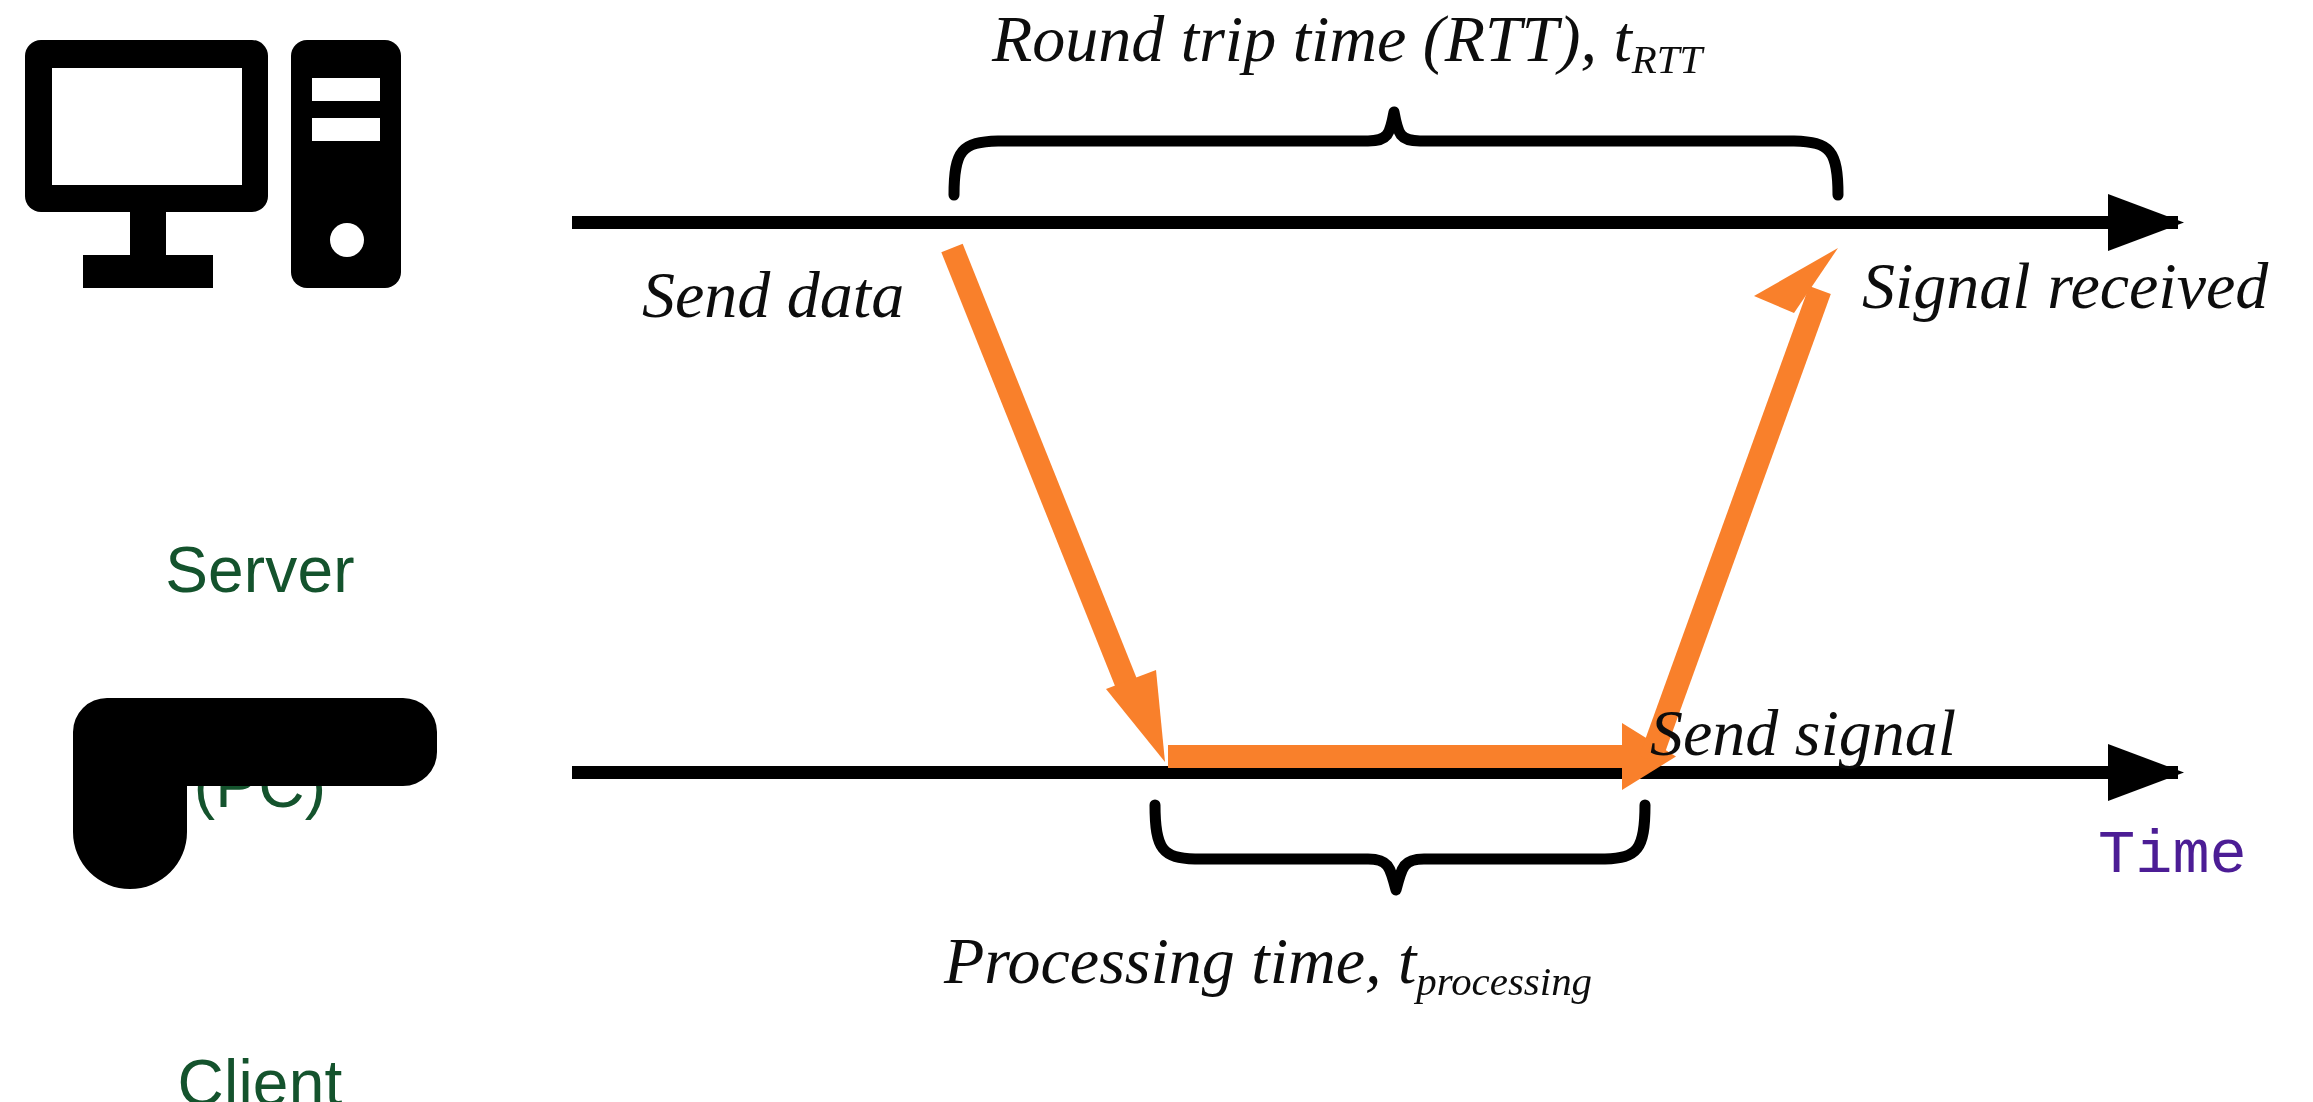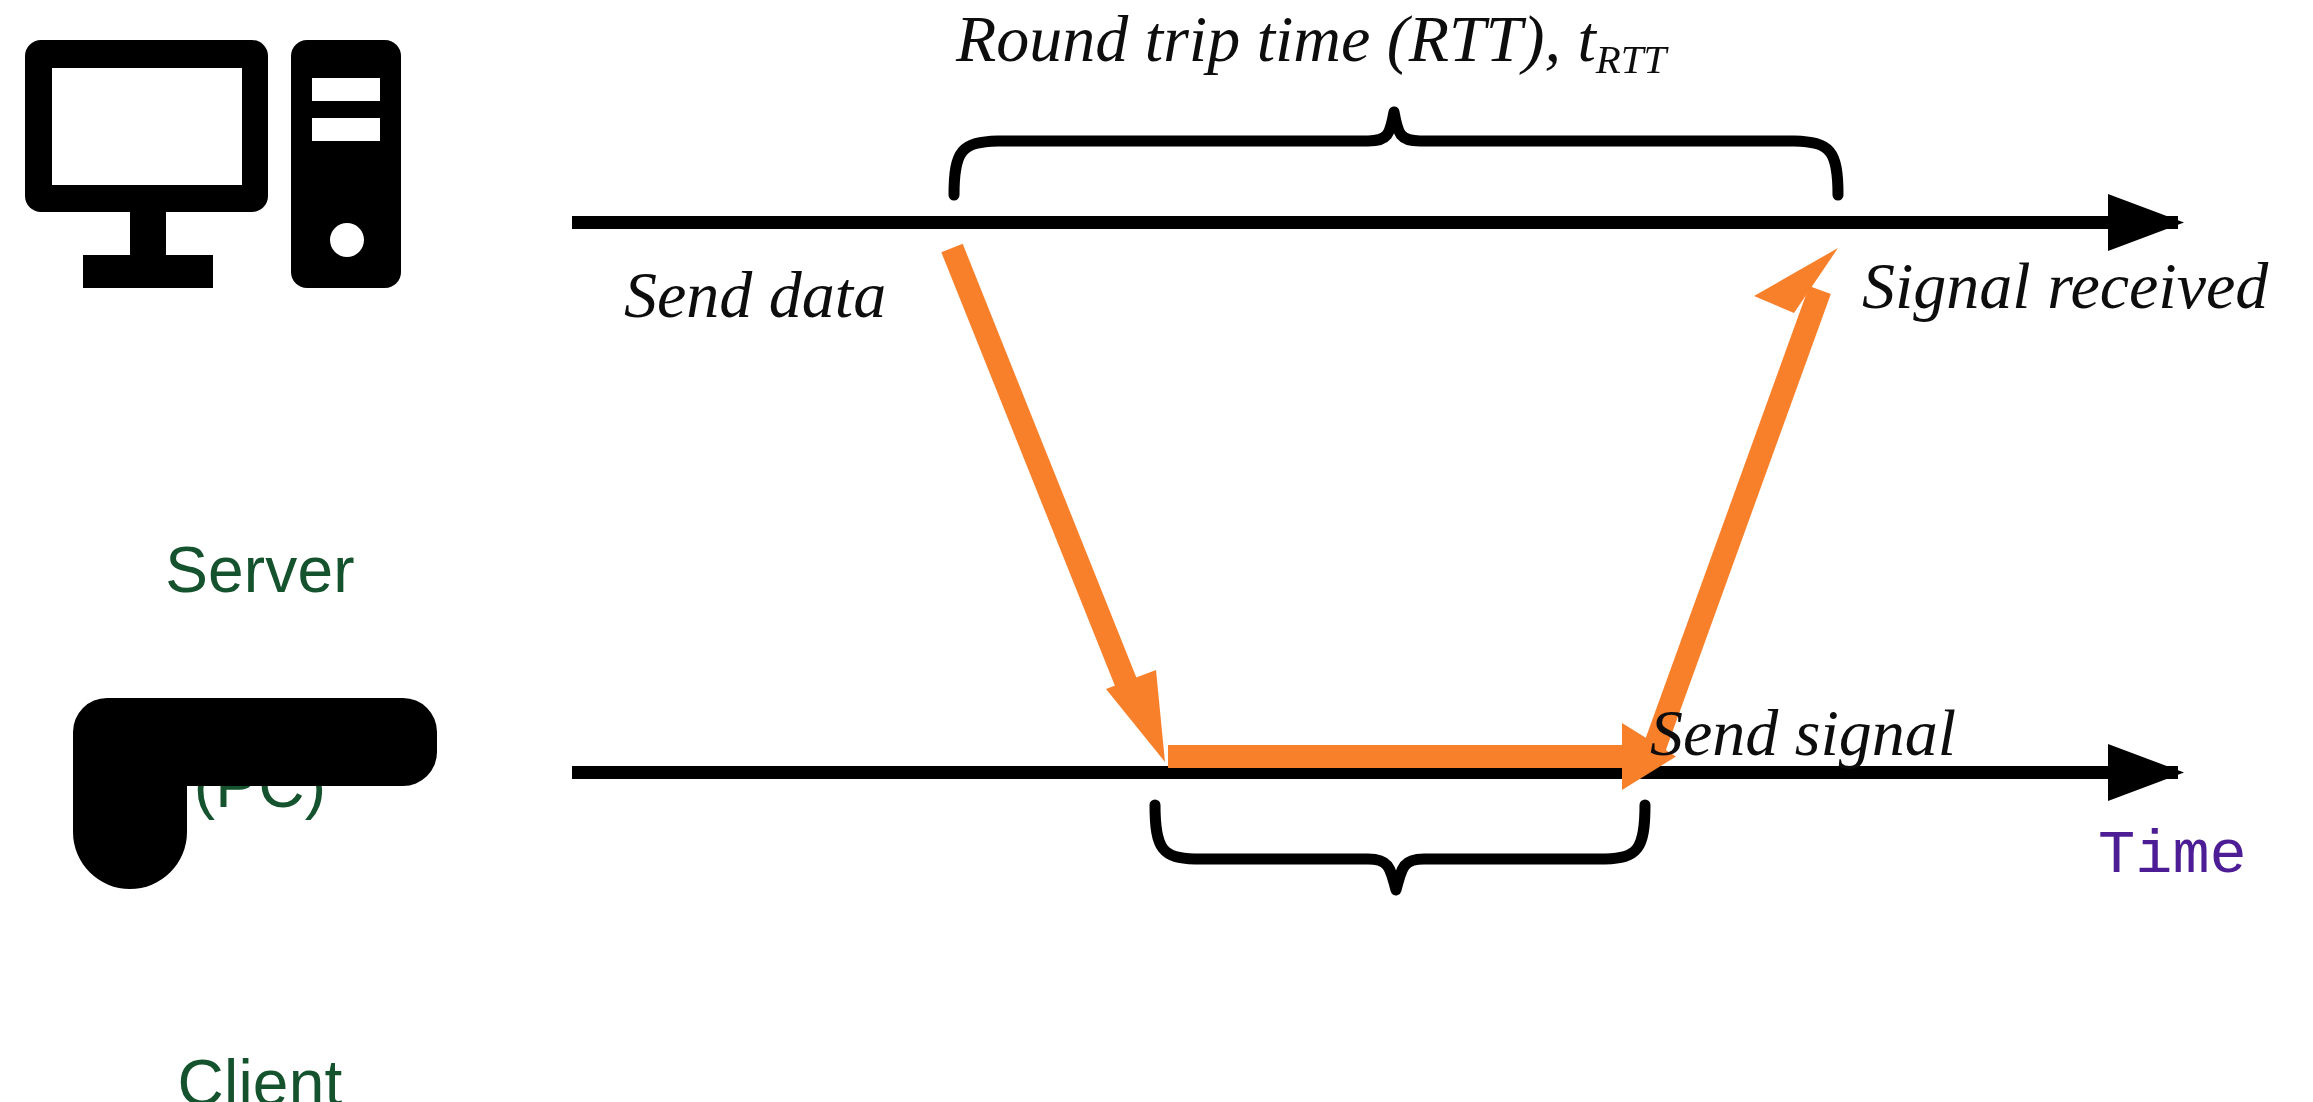--- a/index.html
+++ b/index.html
@@ -68,22 +68,22 @@
   }
   .mathlabel sub {
     font-size: 0.62em;
     font-style: italic;
     vertical-align: baseline;
     position: relative;
     top: 0.30em;
     letter-spacing: 0px;
   }
 
-  #rtt-label   { left: 956px;  top: 6px; }
-  #send-data-label      { left: 624px;  top: 262px; font-style: italic; }
+  #rtt-label   { left: 992px;  top: 6px; }
+  #send-data-label      { left: 642px;  top: 262px; font-style: italic; }
   #signal-received-label{ left: 1862px; top: 253px; }
   #data-received-label  { left: 702px;  top: 700px; }
   #send-signal-label    { left: 1650px; top: 700px; }
   #processing-label     { left: 944px;  top: 928px; }
 
   #time-label {
     left: 2098px;
     top: 820px;
     font-family: Liberation Mono, monospace;
     font-size: 62px;
@@ -198,16 +198,19 @@
     <span>Round trip time (RTT), t</span><sub>RTT</sub>
   </div>
 
   <div id="send-data-label" class="abs mathlabel">Send data</div>
 
   <div id="signal-received-label" class="abs mathlabel">Signal received</div>
 
 
   <div id="send-signal-label" class="abs mathlabel">Send signal</div>
 
+  <div id="processing-label" class="abs mathlabel">
+    <span>Processing time, t</span><sub>processing</sub>
+  </div>
 
   <div id="time-label" class="abs">Time</div>
 
 </div>
 
 </body></html>

